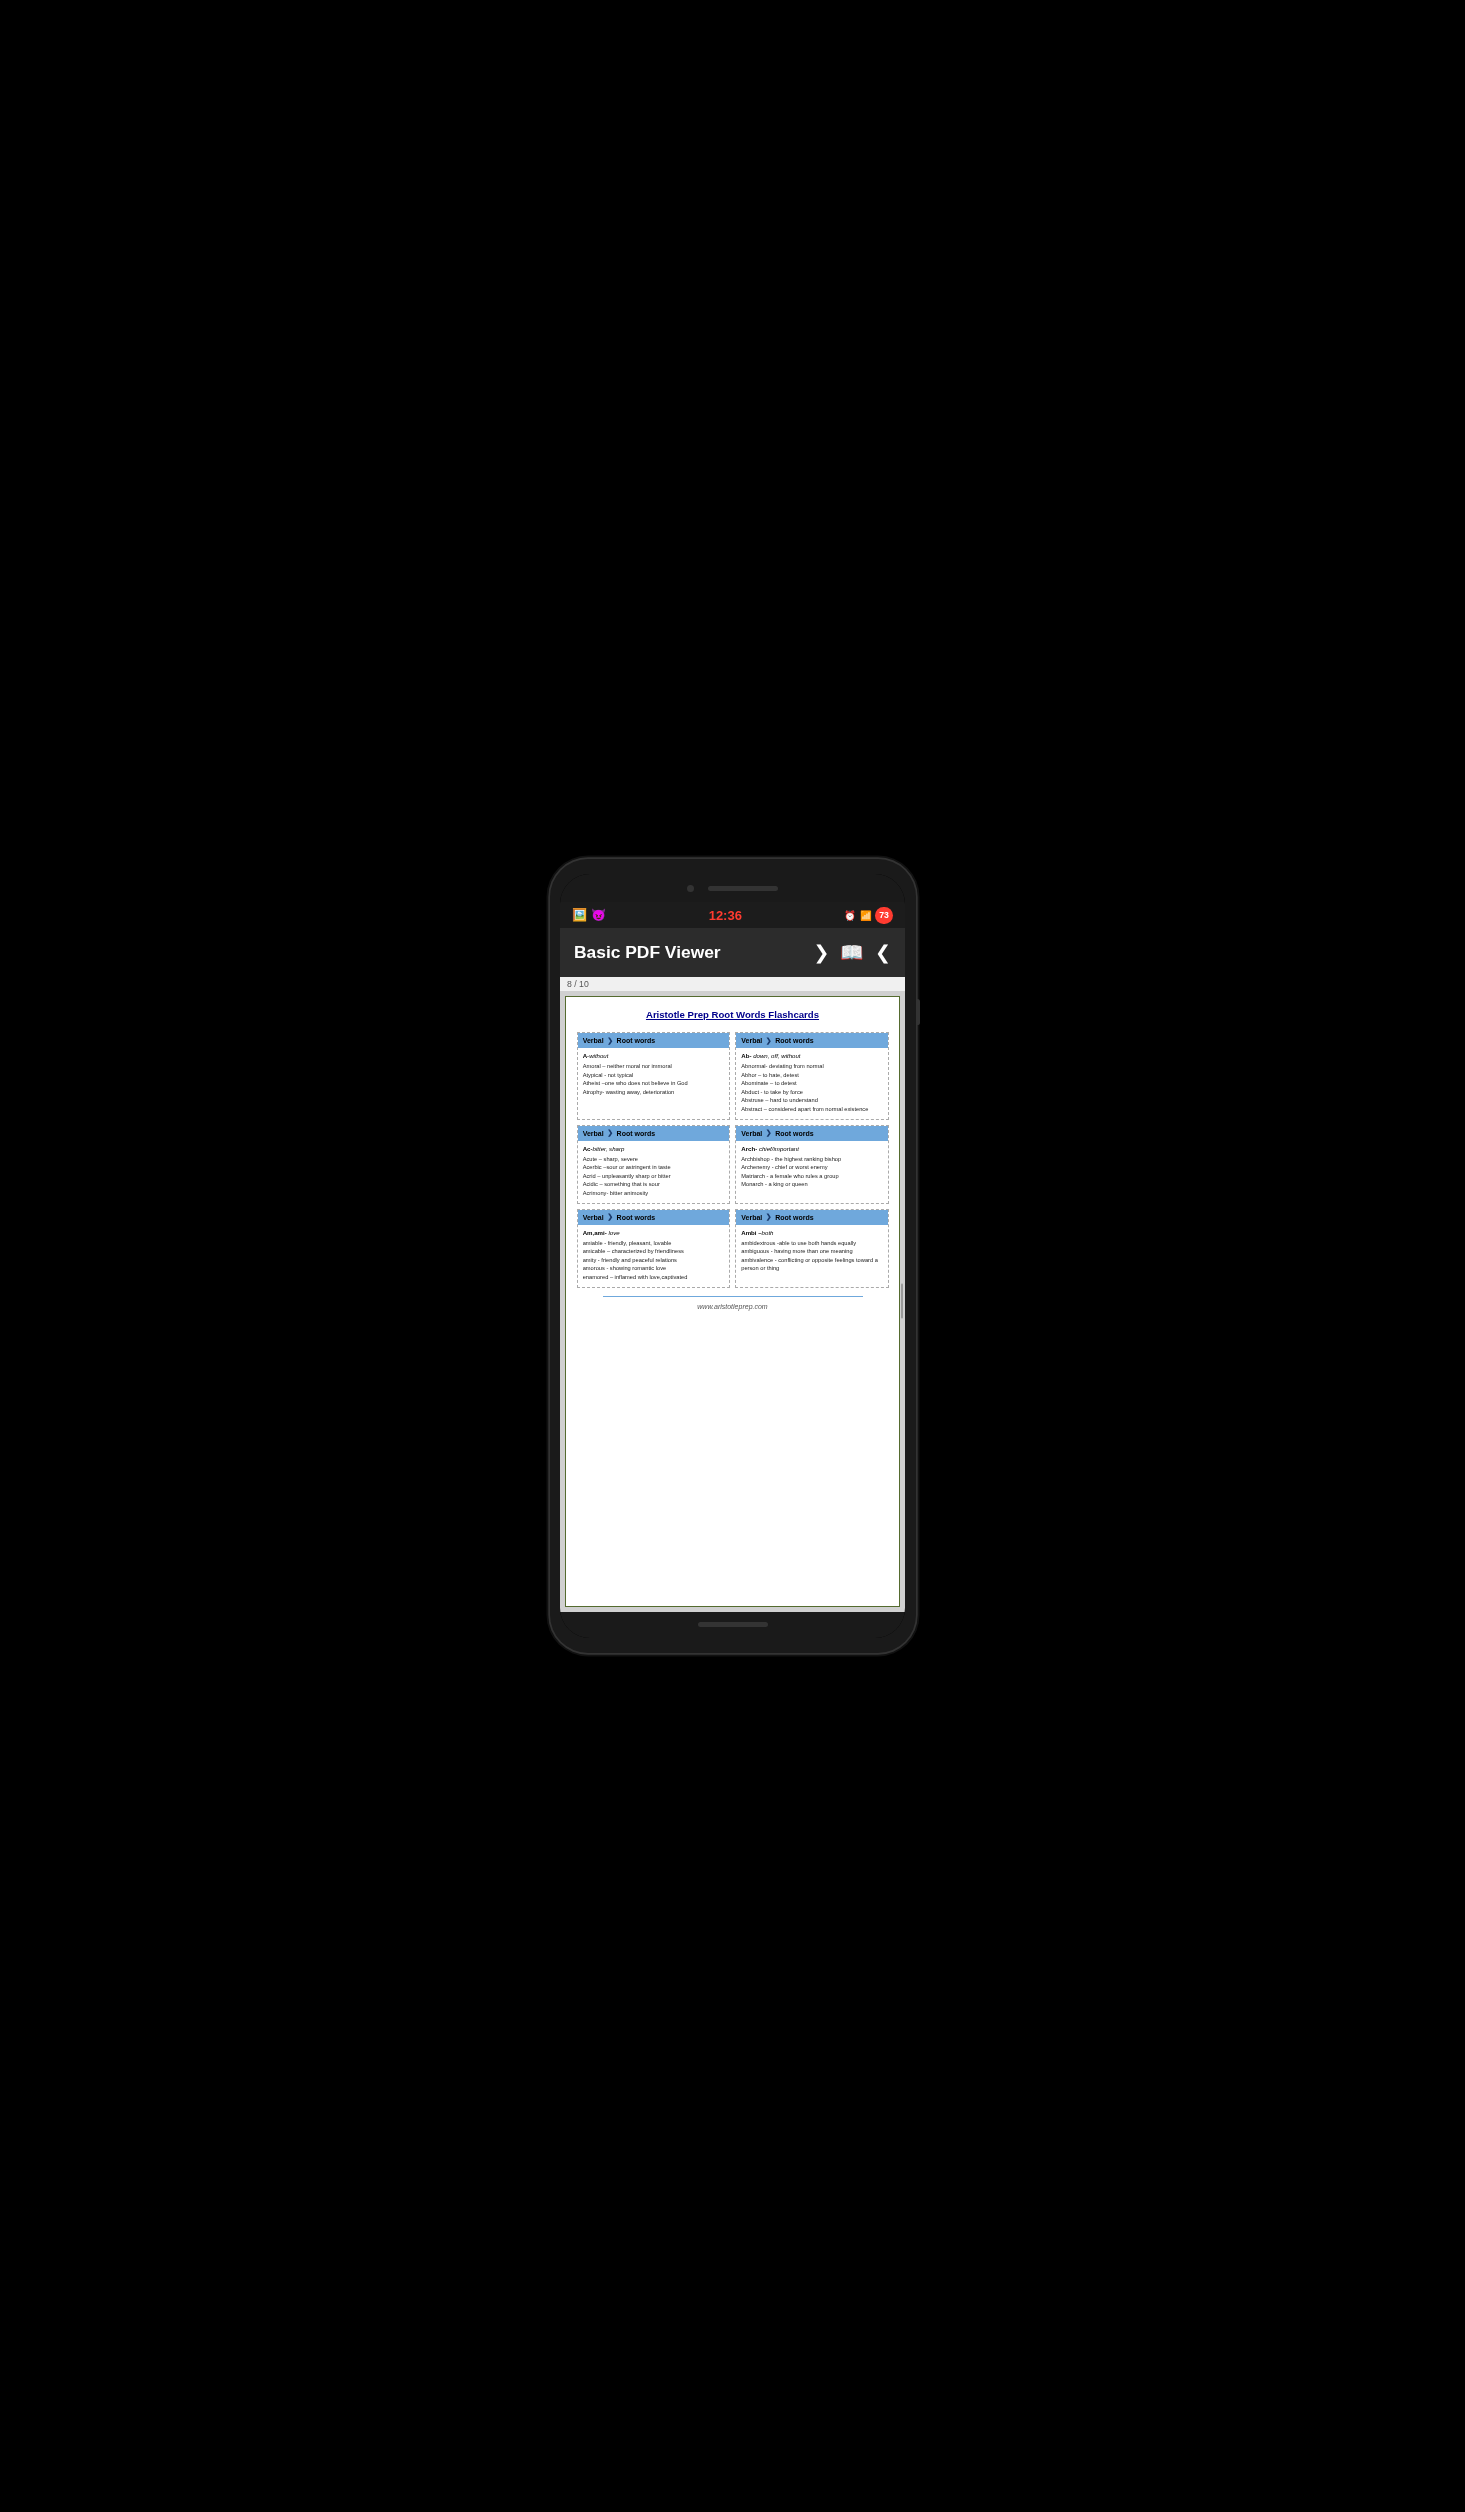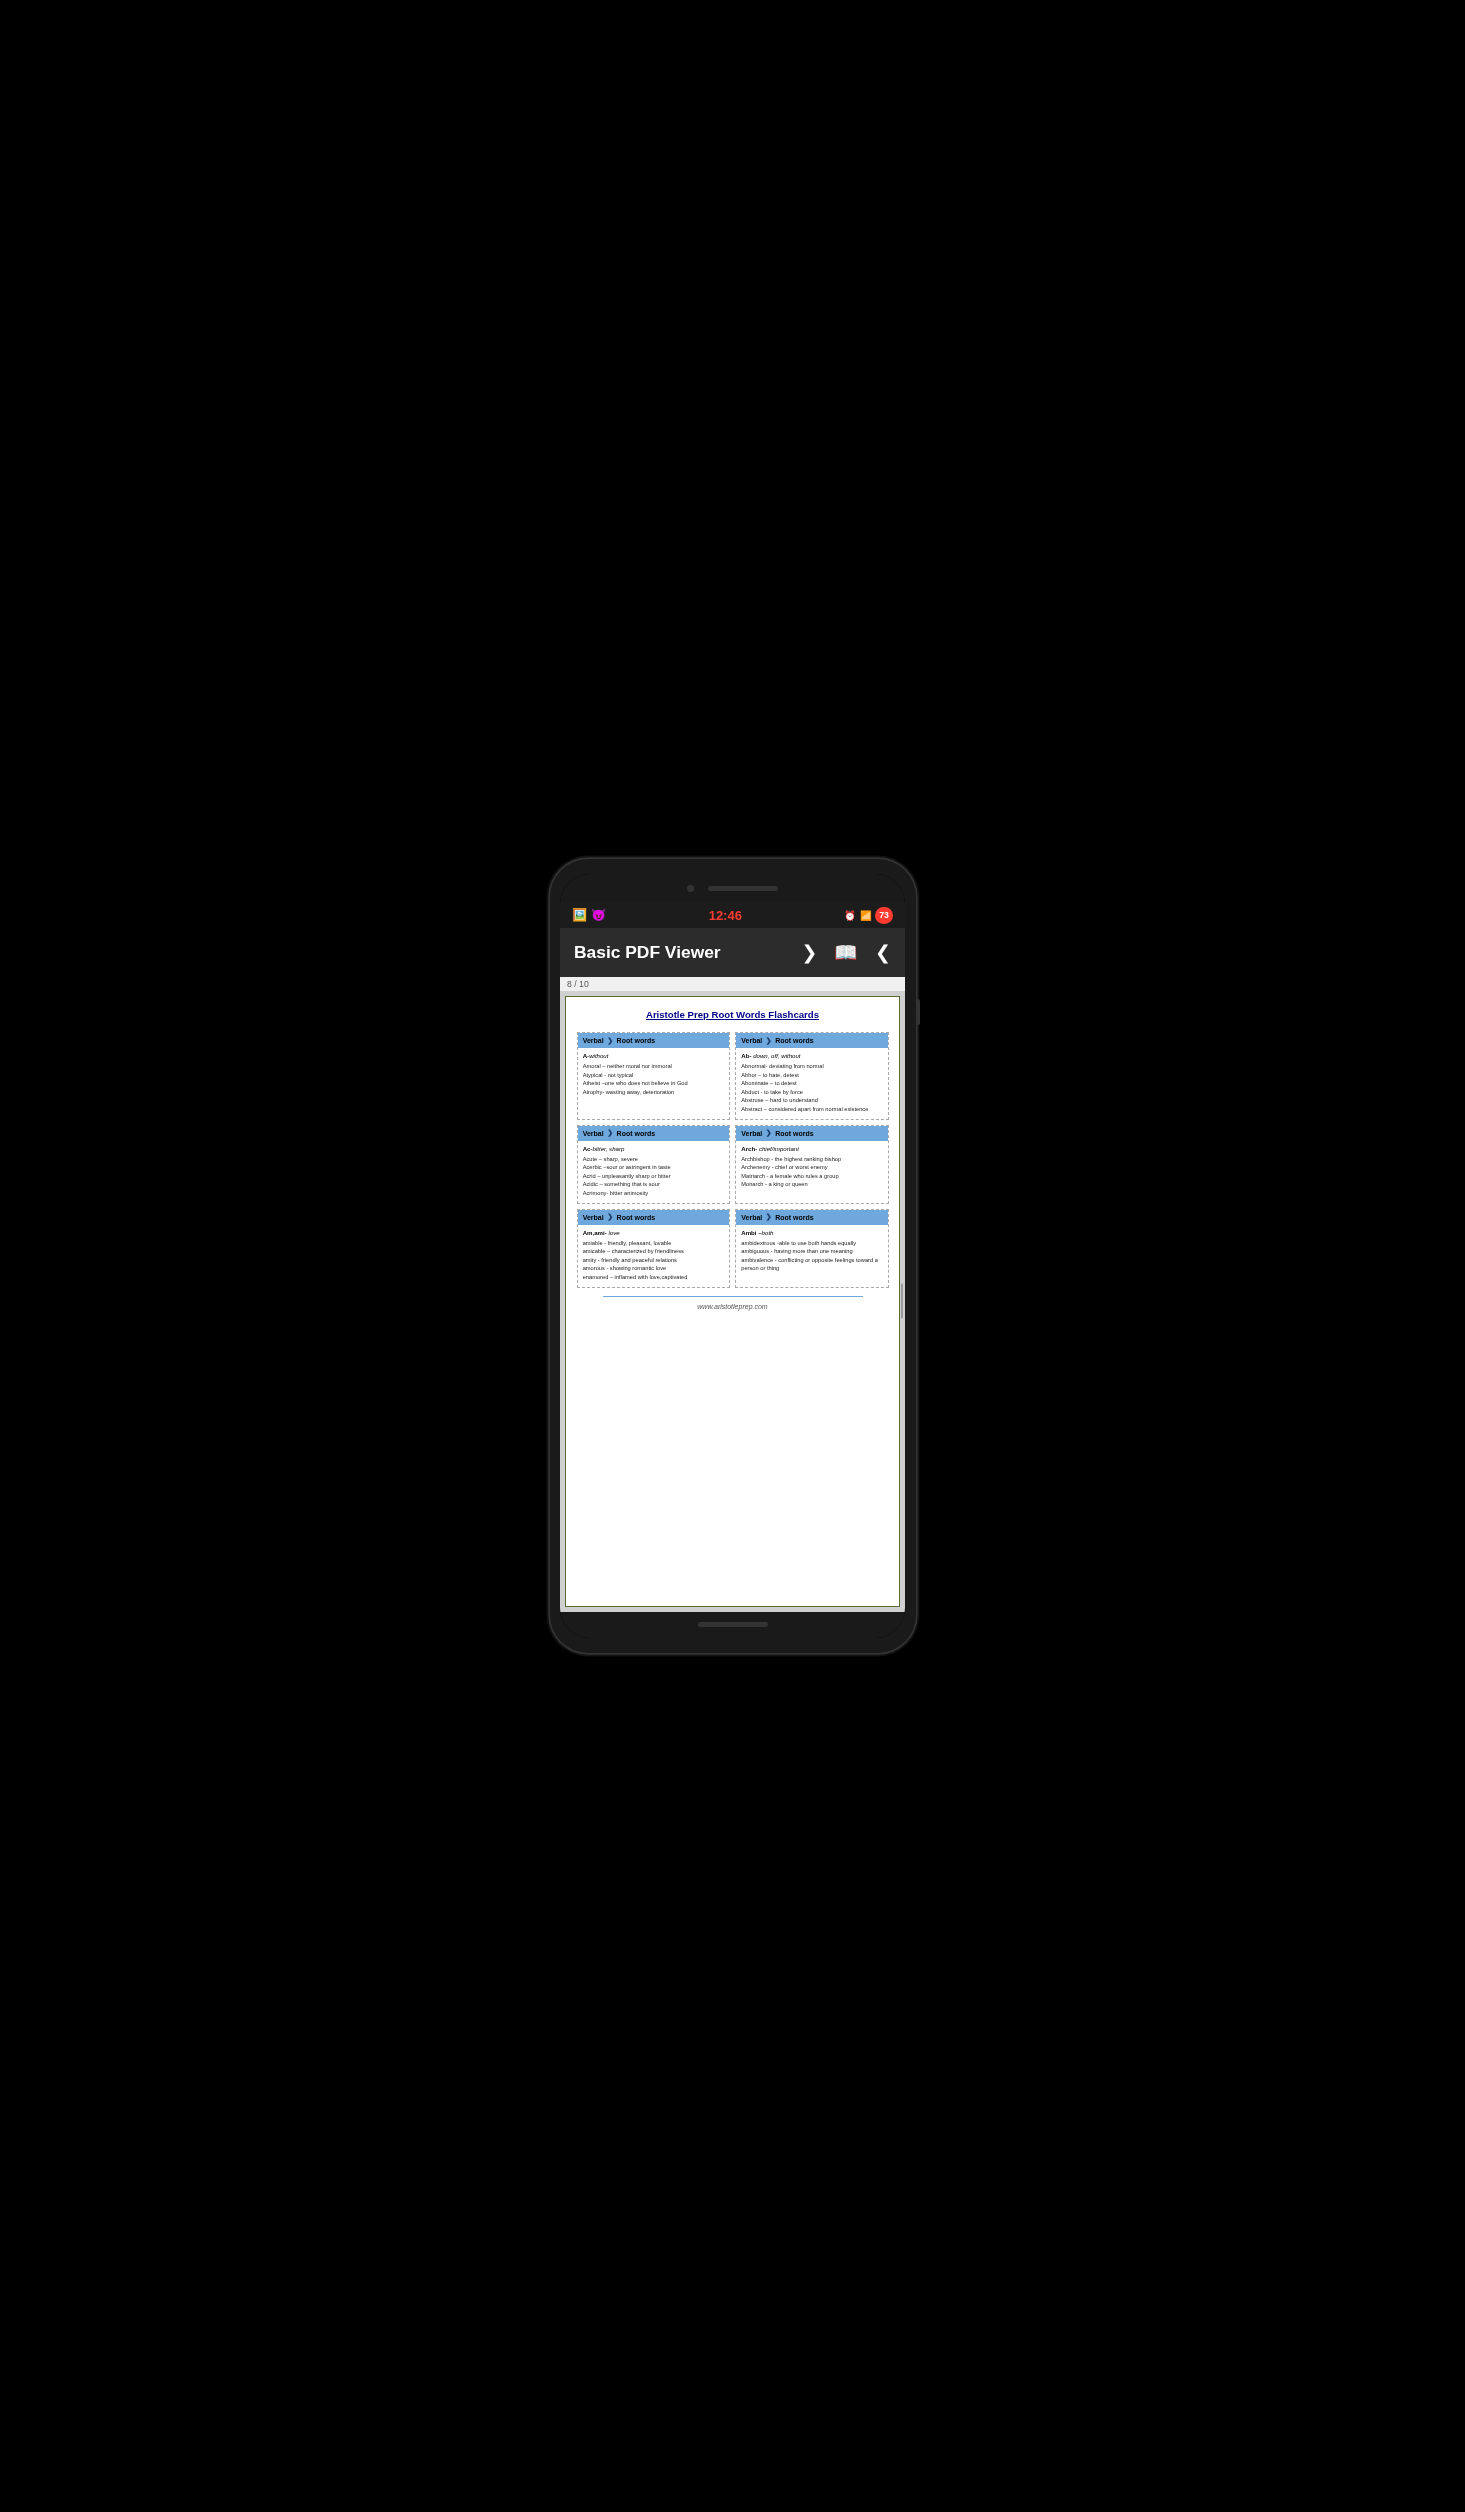--- a/index.html
+++ b/index.html
@@ -89,21 +89,21 @@
       display: flex; align-items: center; justify-content: center;
       font-size: 8.7px; font-weight: bold;
     }
 
     
     .app-header {
       background: #2c2c2c;
       display: flex;
       align-items: center;
       padding: 8.7px 14px;
-      gap: 17px;
+      gap: 11px;
       height: 49px;
     }
     .app-title {
       color: #fff;
       font-size: 17.4px;
       font-weight: bold;
       flex: 1;
     }
     .header-icon {
       color: #fff;
@@ -255,21 +255,21 @@
     <div class="phone-top-bar">
       <div class="camera-dot"></div>
       <div class="speaker-grille"></div>
     </div>
 
     <div class="status-bar">
       <div class="status-left">
         <span class="status-icon">🖼️</span>
         <span class="status-icon">😈</span>
       </div>
-      <div class="status-time">12:46</div>
+      <div class="status-time">12:36</div>
       <div class="status-right">
         <span>⏰</span>
         <span>📶</span>
         <div class="battery-badge">73</div>
       </div>
     </div>
 
     <div class="app-header">
       <span class="app-title">Basic PDF Viewer</span>
       <span class="header-icon">❯</span>

